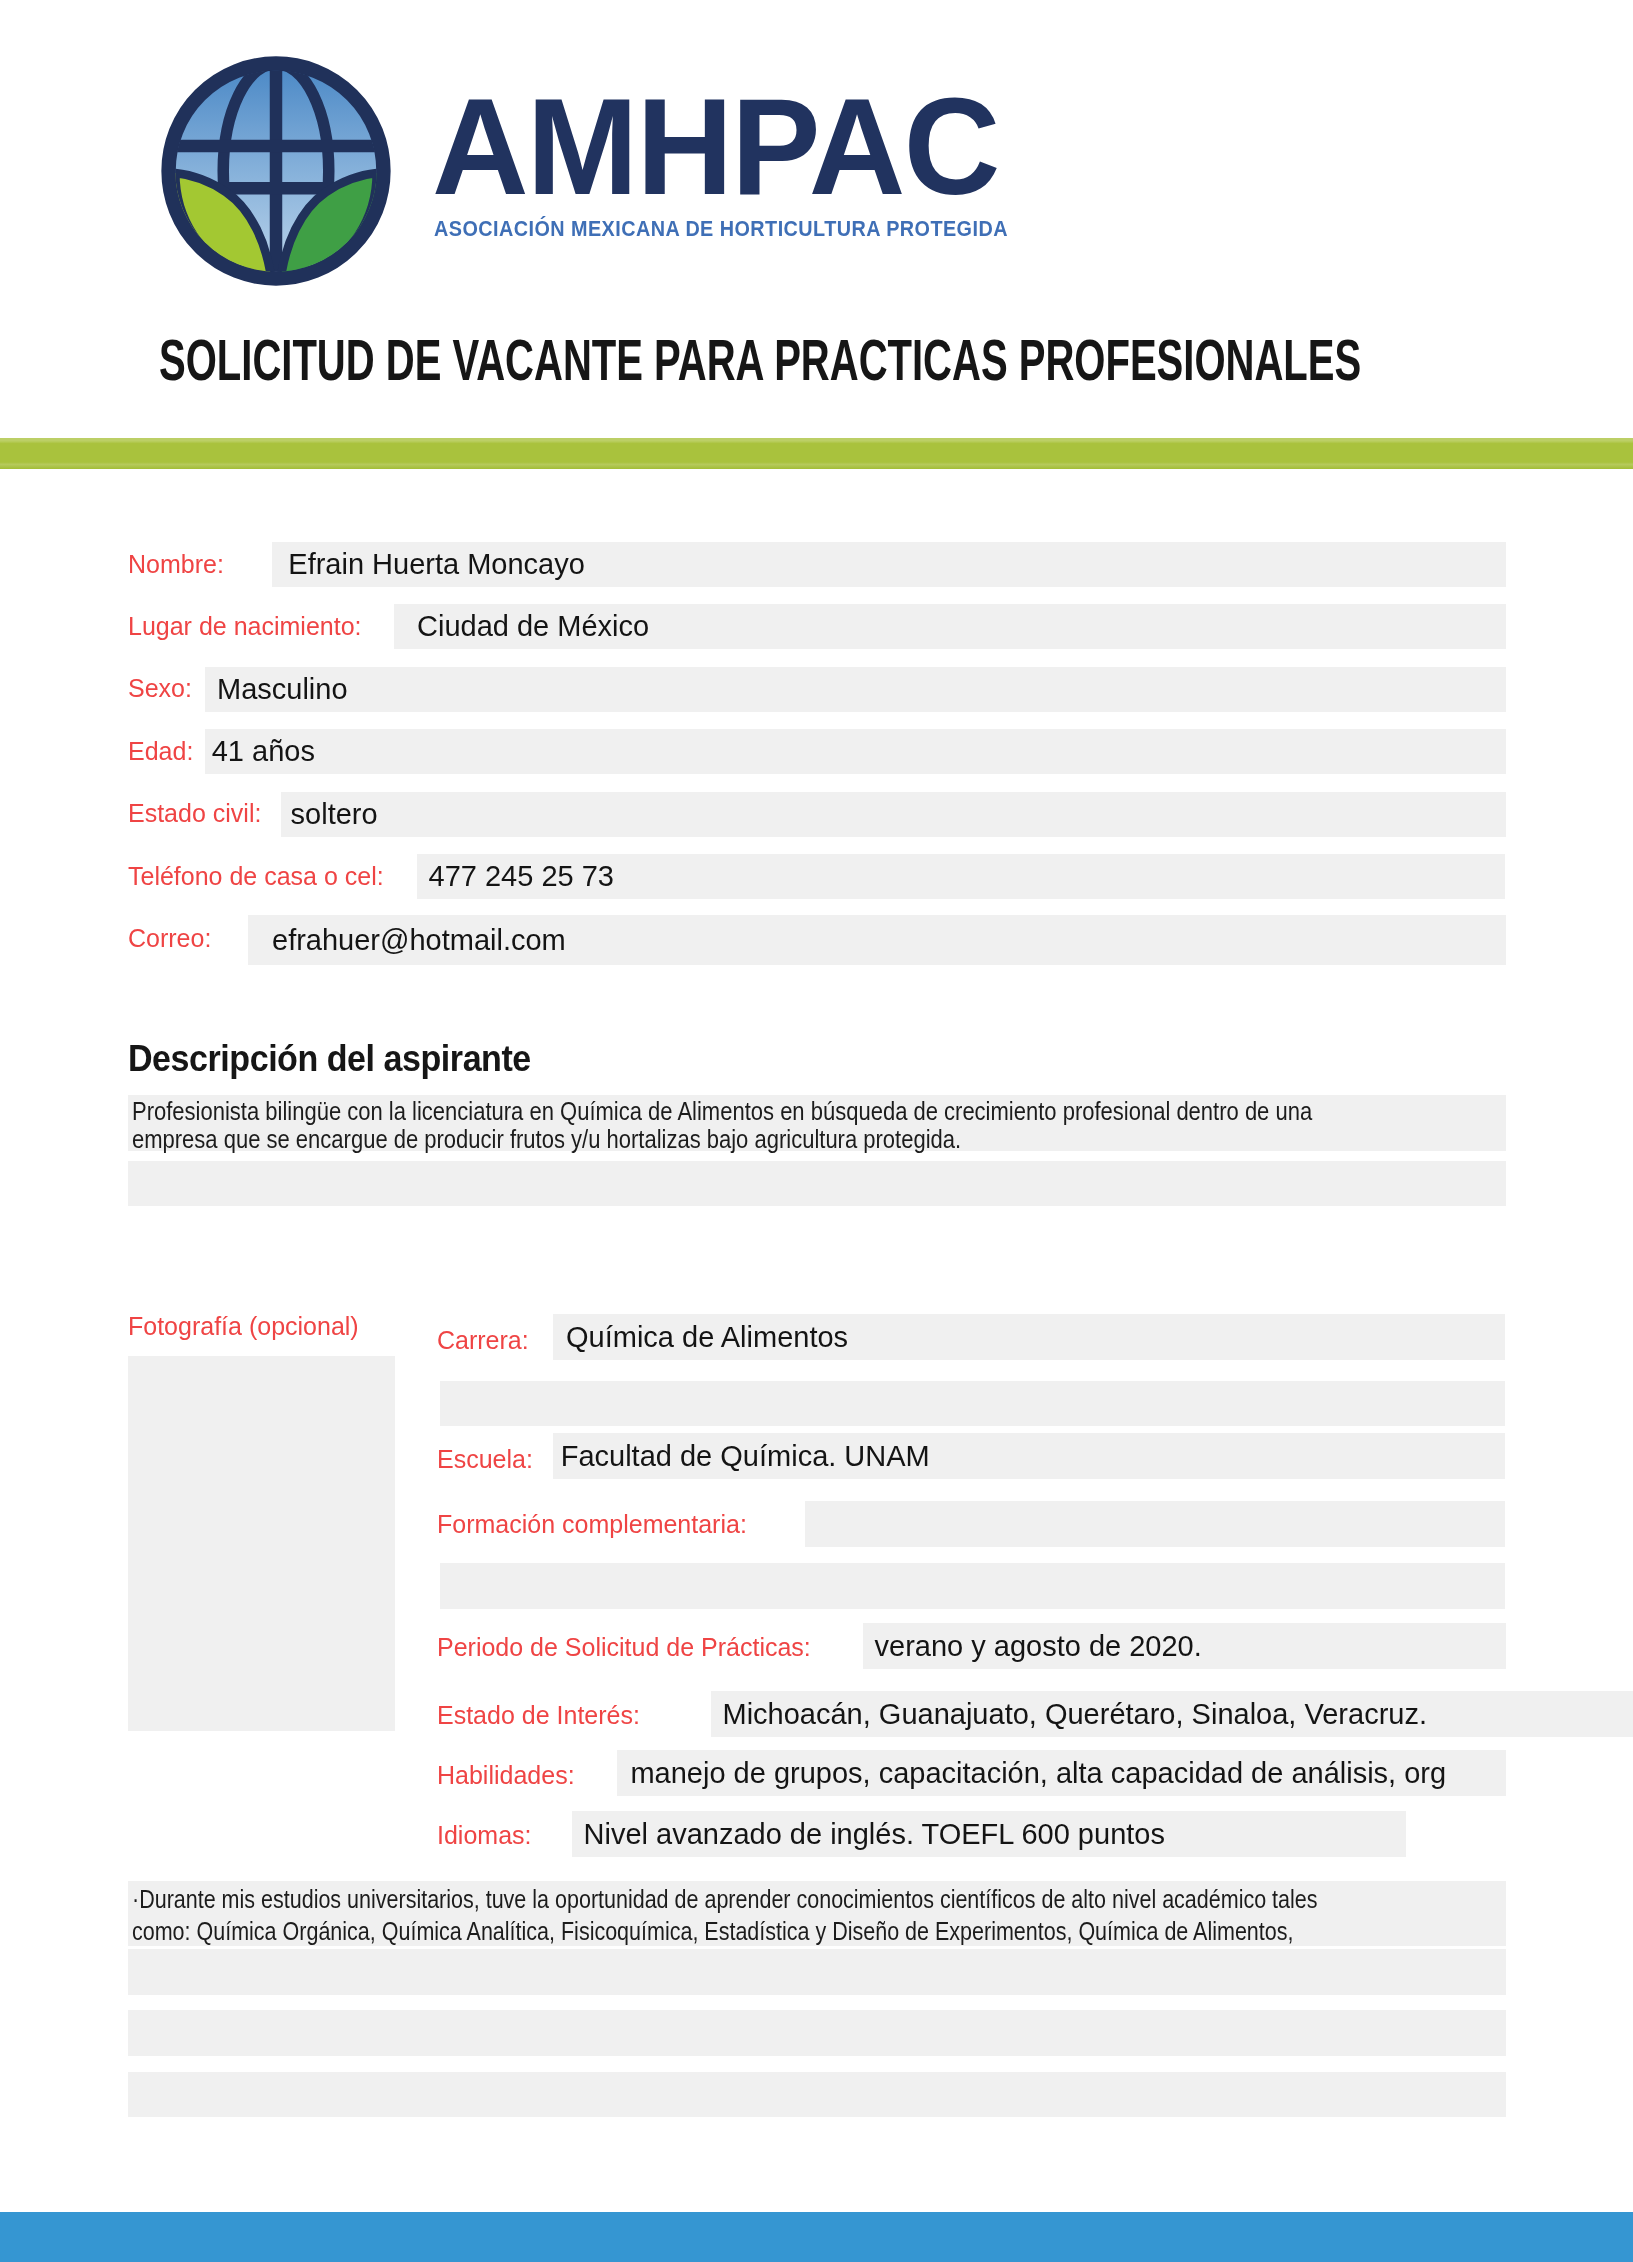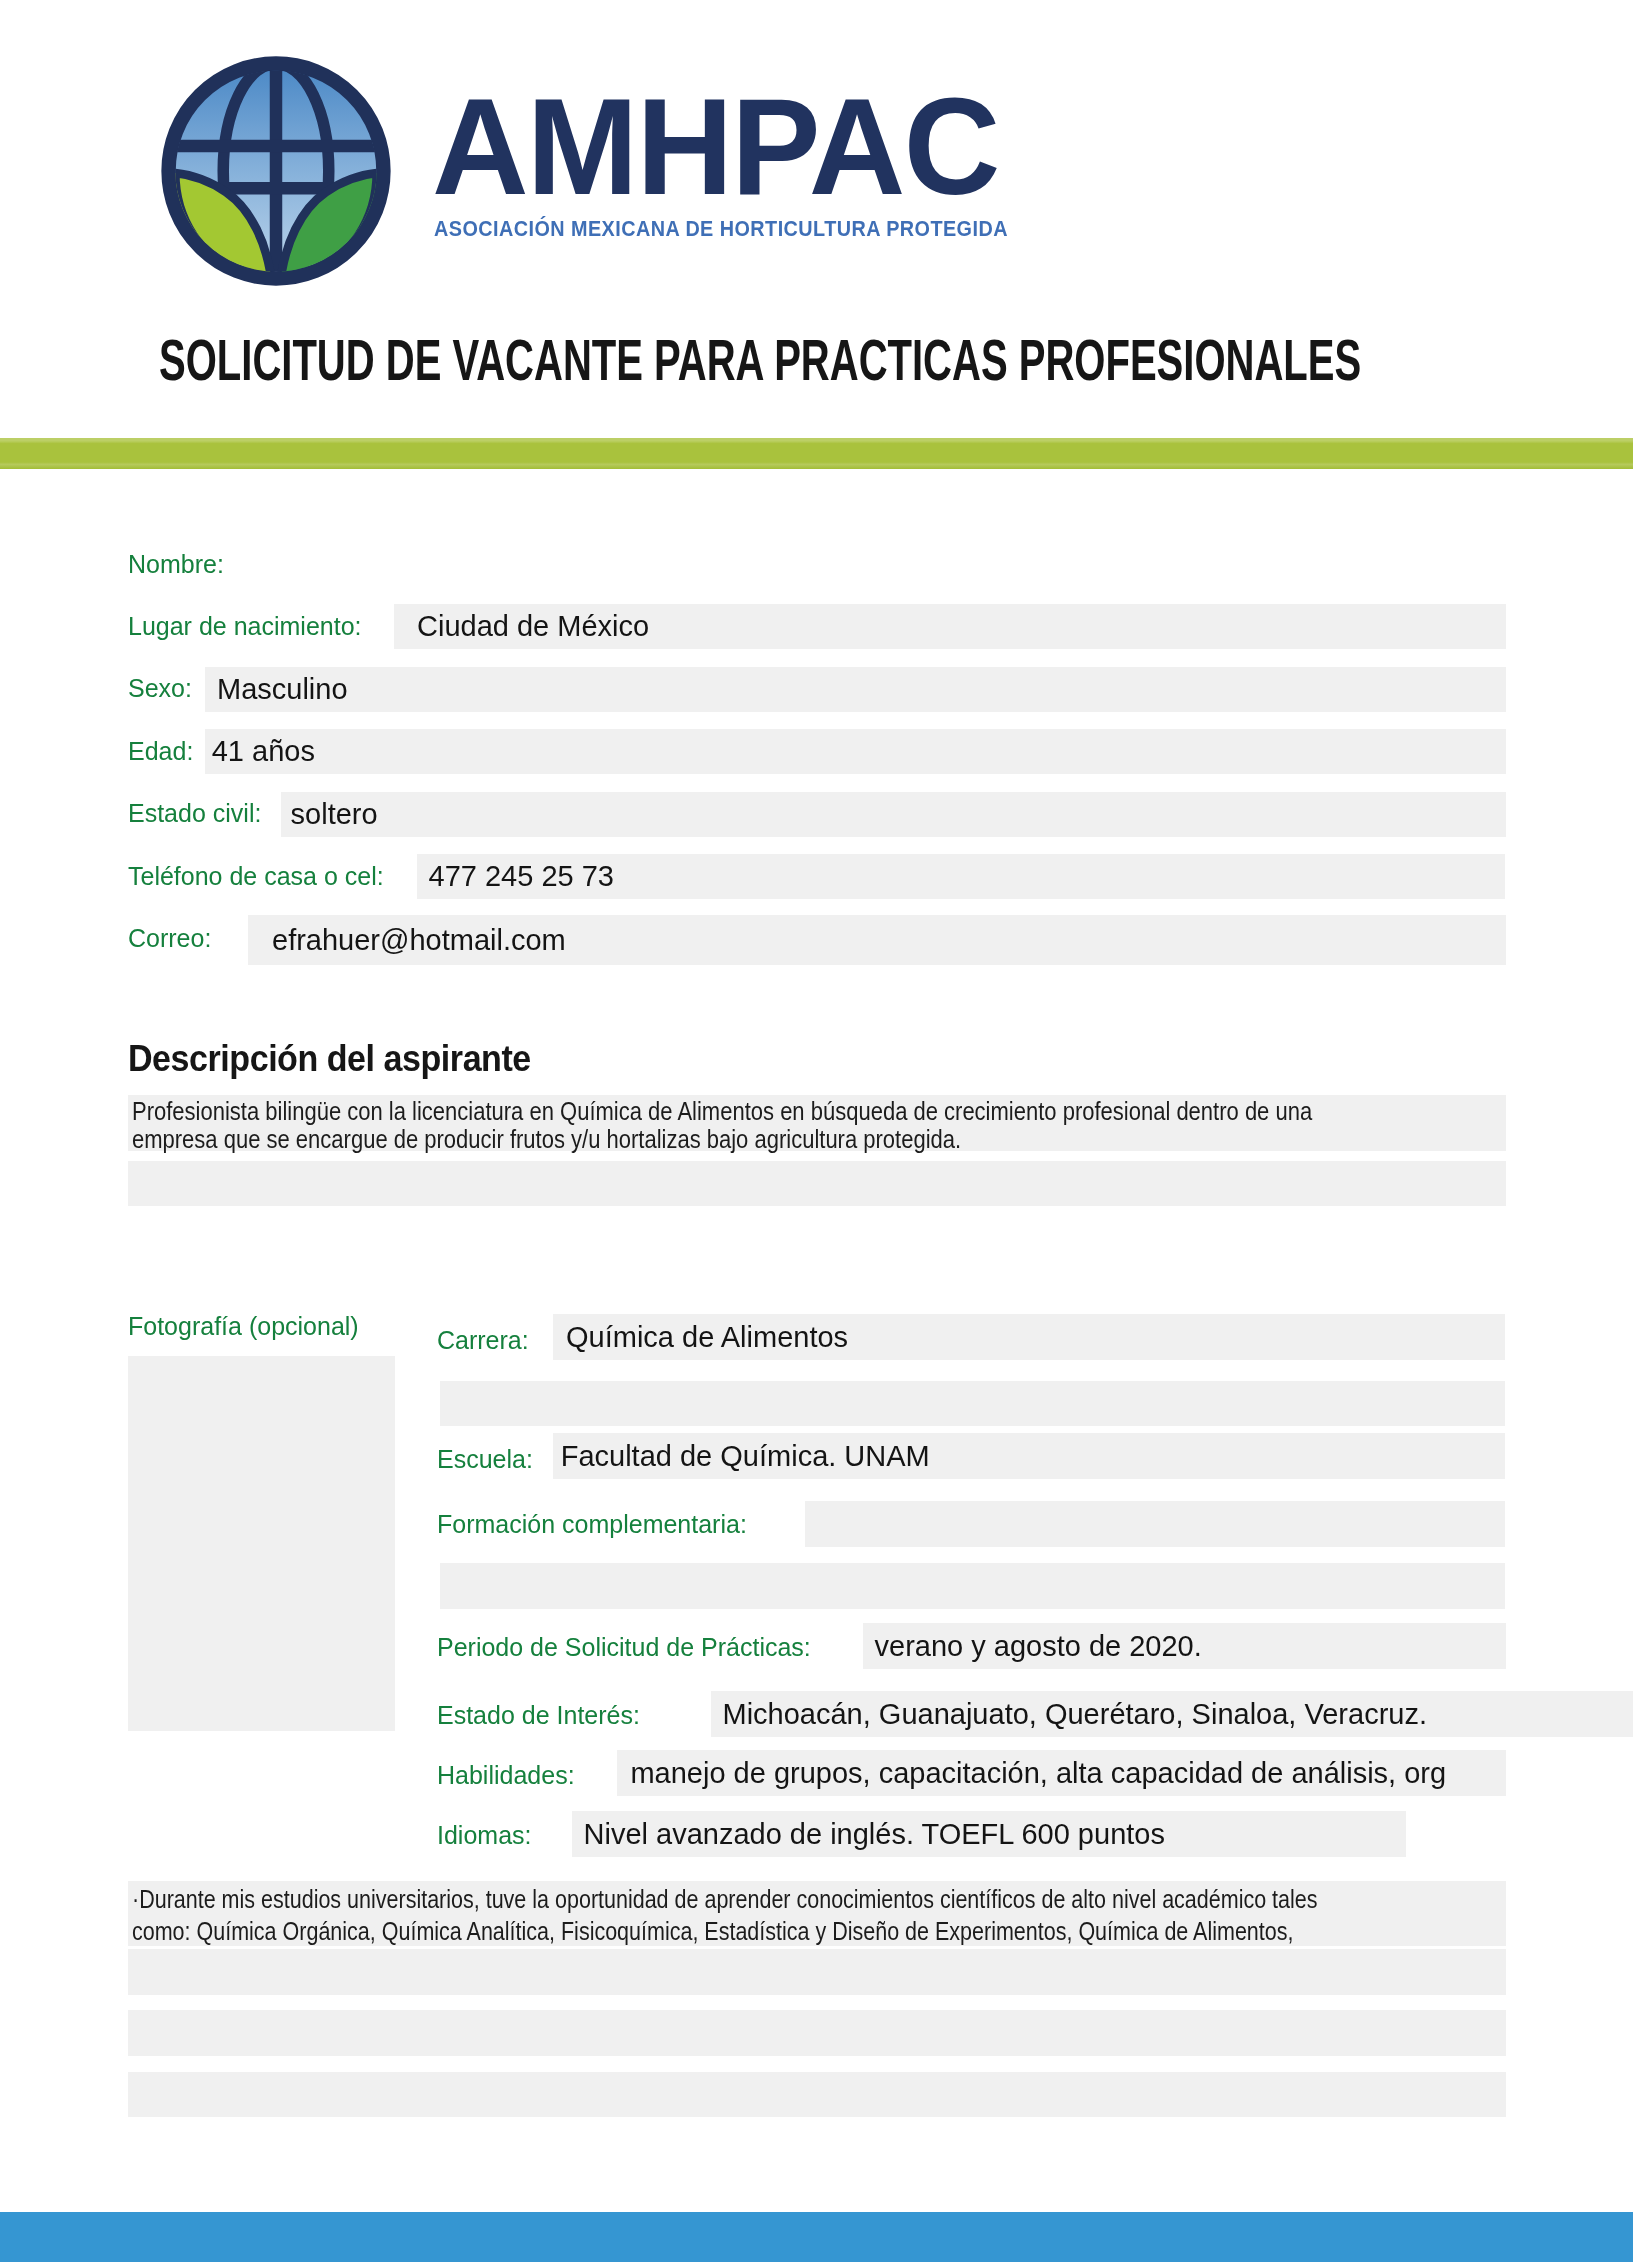--- a/index.html
+++ b/index.html
@@ -21,21 +21,21 @@
   .page-title {
     font-size:58px; font-weight:bold; color:#161616; line-height:58px;
     white-space:nowrap; transform:scaleX(.69); transform-origin:0 0;
   }
   .green-bar {
     left:0; top:438px; width:1633px; height:31px;
     background:linear-gradient(180deg,#bccf66 0%,#bccf66 9%,var(--green-bar) 18%,var(--green-bar) 78%,#b6ca5c 85%,#a2bd35 100%);
   }
   .footer-bar { left:0; top:2212px; width:1633px; height:51px; background:var(--footer-blue); }
 
-  .label { font-size:25px; color:#15803d; white-space:nowrap; line-height:29px; }
+  .label { font-size:25px; color:#ef4444; white-space:nowrap; line-height:29px; }
   .field {
     background:var(--field-gray); display:flex; align-items:center;
     overflow:hidden;
   }
   .value { font-size:29px; color:#141414; white-space:nowrap; }
 
   .section-heading {
     font-size:37px; font-weight:bold; color:#161616; letter-spacing:-0.5px;
     white-space:nowrap; transform:scaleX(.92); transform-origin:0 0;
   }
@@ -77,20 +77,23 @@
   </svg>
 
   <div class="abs brand" style="left:432px;top:77px">AMHPAC</div>
   <div class="abs tagline" style="left:434px;top:216px">ASOCIACIÓN MEXICANA DE HORTICULTURA PROTEGIDA</div>
 
   <div class="abs page-title" style="left:159px;top:331px">SOLICITUD DE VACANTE PARA PRACTICAS PROFESIONALES</div>
 
   <div class="abs green-bar"></div>
 
   <div class="abs label" style="left:128px;top:550px">Nombre:</div>
+  <div class="abs field" style="left:272px;top:542px;width:1234px;height:45px">
+    <span class="value" style="padding-left:16.3px">Efrain Huerta Moncayo</span>
+  </div>
 
   <div class="abs label" style="left:128px;top:612px">Lugar de nacimiento:</div>
   <div class="abs field" style="left:394px;top:604px;width:1112px;height:45px">
     <span class="value" style="padding-left:23px">Ciudad de México</span>
   </div>
 
   <div class="abs label" style="left:128px;top:674px">Sexo:</div>
   <div class="abs field" style="left:205px;top:667px;width:1301px;height:45px">
     <span class="value" style="padding-left:12px">Masculino</span>
   </div>

